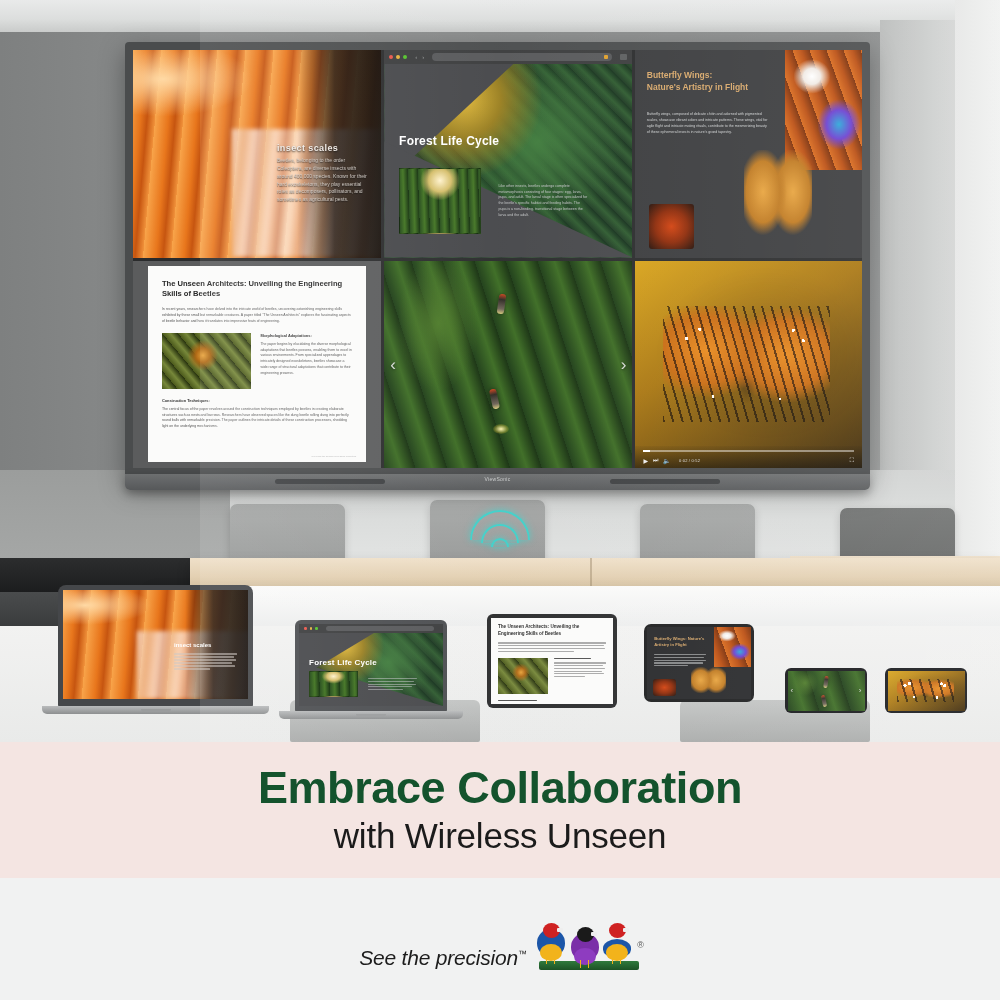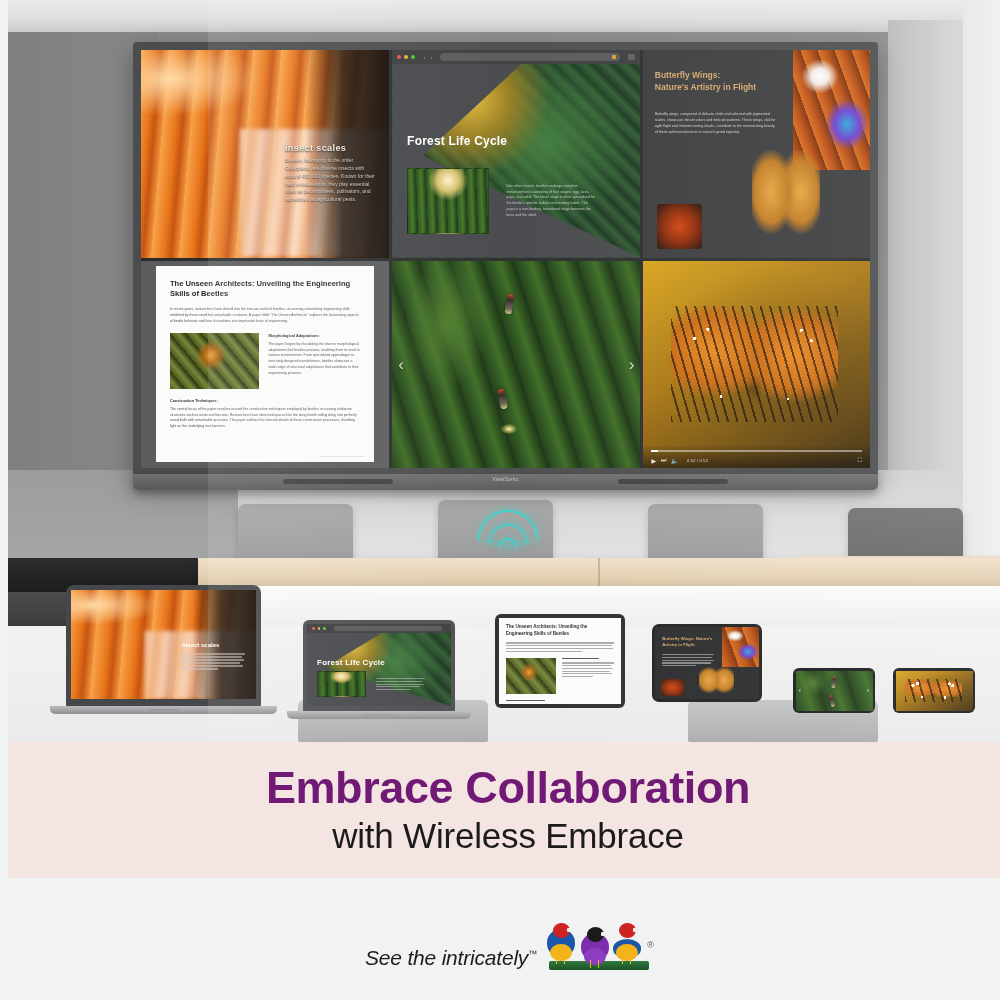--- a/index.html
+++ b/index.html
@@ -3,21 +3,21 @@
 <meta charset="utf-8">
 <title>ViewSonic Embrace Collaboration</title>
 <style>
   * { margin:0; padding:0; box-sizing:border-box; }
   html,body { width:1000px; height:1000px; overflow:hidden; }
   body {
     font-family:"Liberation Sans", sans-serif;
     background:#f1f2f2;
     position:relative;
   }
-  .stage { position:absolute; inset:0; width:904px; height:1000px;margin-left:8px; }
+  .stage { position:absolute; inset:0; width:904px; height:1000px; }
 
   
   .room { position:absolute; left:0; top:0; width:1000px; height:742px; overflow:hidden; background:#8b8d8d; }
   .ceiling { position:absolute; left:0; top:0; width:1000px; height:32px;
     background:linear-gradient(180deg,#e9eaea 0%,#dcdedd 60%,#c9cbca 100%); }
   .wall-back { position:absolute; left:0; top:32px; width:1000px; height:500px;
     background:linear-gradient(180deg,#8b8d8d 0%,#959797 55%,#a0a2a1 100%); }
   .wall-right { position:absolute; left:880px; top:20px; width:120px; height:520px;
     background:linear-gradient(90deg,#b9bbba 0%,#cdcfce 45%,#e2e3e2 100%); }
   .wall-left-dark { position:absolute; left:0; top:32px; width:150px; height:500px;
@@ -268,21 +268,21 @@
   .ph2 .scr { width:100%; height:100%; overflow:hidden; position:relative; }
 
   .mini-title { position:absolute; font-weight:bold; color:#fff; }
   .mini-lines { position:absolute; }
   .mini-lines i { display:block; background:currentColor; opacity:.55; margin-bottom:1.6px; border-radius:.5px; }
 
   
   .banner { position:absolute; left:0; top:742px; width:1000px; height:136px;
     background:#f4e5e2; display:flex; flex-direction:column;
     align-items:center; justify-content:center; }
-  .banner h1 { font-size:45px; font-weight:bold; color:#701a75; letter-spacing:-.4px; line-height:1.05; }
+  .banner h1 { font-size:45px; font-weight:bold; color:#14532d; letter-spacing:-.4px; line-height:1.05; }
   .banner h2 { font-size:35px; font-weight:normal; color:#1b1b1b; letter-spacing:-.2px; margin-top:4px; }
 
   
   .footer { position:absolute; left:0; top:878px; width:1000px; height:122px;
     background:#f1f2f2; display:flex; align-items:center; justify-content:center; }
   .logo-wrap { display:flex; align-items:flex-end; gap:10px; }
   .logo-text { text-align:left; }
   .vs-name { font-family:"Liberation Serif", serif; font-size:36px; font-weight:bold;
     color:#b5132e; line-height:1; letter-spacing:-.5px; position:relative; display:inline-block; }
   .vs-name sup { font-size:11px; font-weight:normal; vertical-align:super; }
@@ -578,28 +578,28 @@
           <div class="monarch-spots"></div>
         </div>
       </div>
     </div>
 
     <div class="sheen"></div>
   </div>
 
   <div class="banner">
     <h1>Embrace Collaboration</h1>
-    <h2>with Wireless Embrace</h2>
+    <h2>with Wireless Unseen</h2>
   </div>
 
   <div class="footer">
     <div class="logo-wrap">
       <div class="logo-text">
         <div class="vs-tag">
-          <span>See the intricately</span><sup>™</sup>
+          <span>See the precision</span><sup>™</sup>
         </div>
       </div>
       <div class="birds">
         <div class="grass"></div>
         <div class="bird b1">
           <span class="body"></span>
           <span class="belly"></span>
           <span class="head"></span>
           <span class="beak"></span>
           <span class="legs"></span>

